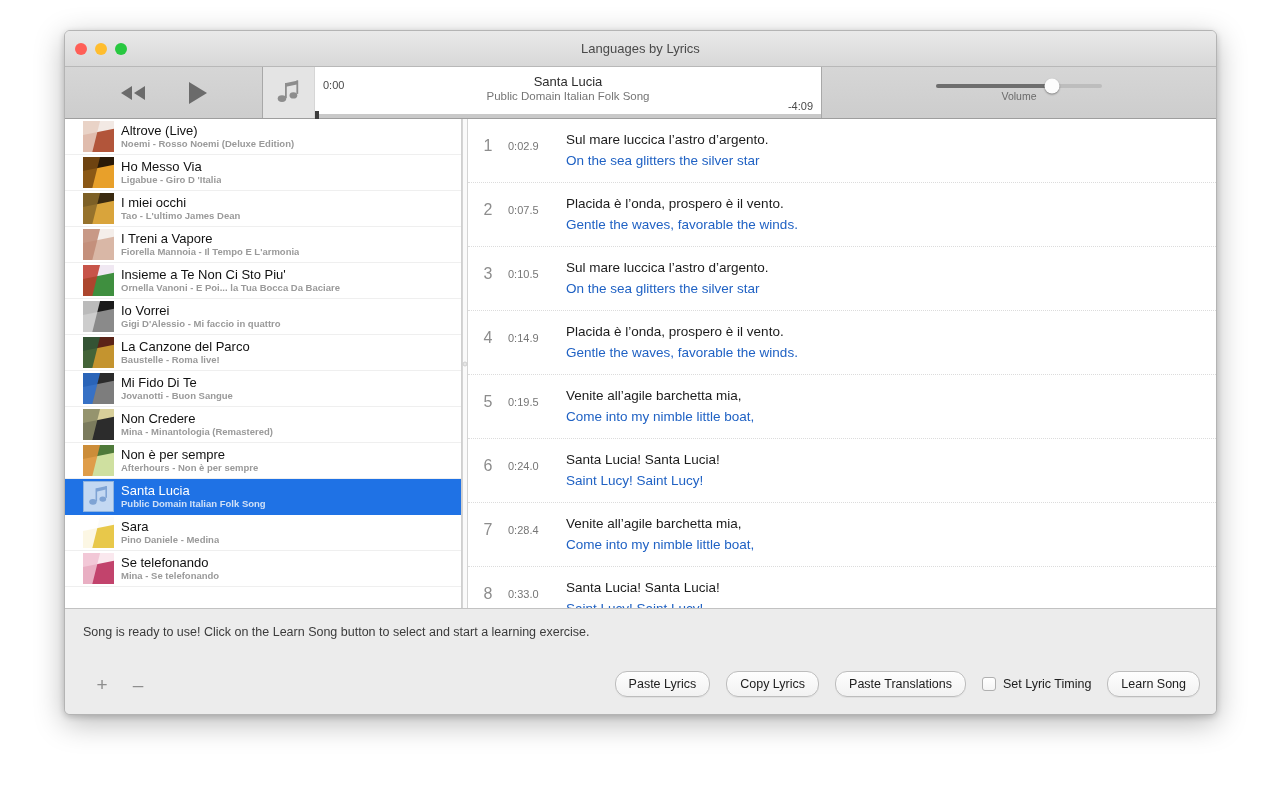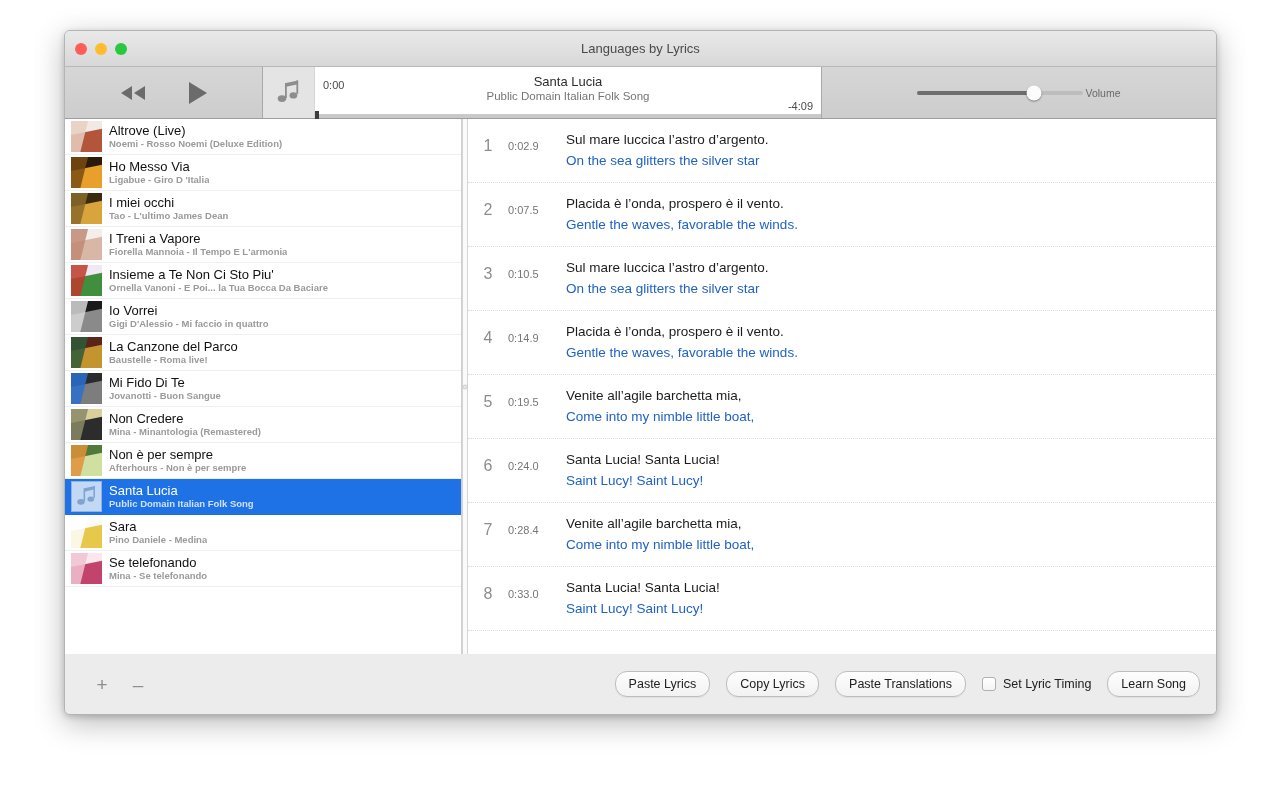--- a/index.html
+++ b/index.html
@@ -115,21 +115,21 @@
   }
   .scrub-knob {
     position: absolute;
     left: 0; bottom: -2px;
     width: 4px; height: 9px;
     background: #3c3c3c;
   }
   .volume-zone {
     flex: 1;
     display: flex;
-    flex-direction: row;
+    flex-direction: column;
     align-items: center;
     justify-content: center;
     gap: 2px;
   }
   .vol-track {
     position: relative;
     width: 166px; height: 4px;
     background: #bdbdbd;
     border-radius: 2px;
   }
@@ -164,21 +164,21 @@
     width: 397px;
     background: #ffffff;
     border-right: 1px solid #cfcfcf;
     overflow: hidden;
     position: relative;
   }
   .song-row {
     display: flex;
     align-items: center;
     height: 36px;
-    padding: 0 6px 0 6px;
+    padding: 0 6px 0 18px;
     border-bottom: 1px solid #efefef;
     gap: 7px;
   }
   .song-row.selected { background: #1f72e5; border-bottom-color: #1f72e5; }
   .art {
     width: 31px; height: 31px;
     flex: 0 0 31px;
     background: #ddd;
     position: relative;
     overflow: hidden;
@@ -592,20 +592,23 @@
           <div class="ly-num">8</div>
           <div class="ly-time">0:33.0</div>
           <div class="ly-text">
             <div class="ly-orig">Santa Lucia! Santa Lucia!</div>
             <div class="ly-trans">Saint Lucy! Saint Lucy!</div>
           </div>
         </div>
       </div>
   </div>
 
+  <div class="status-bar">
+    <div class="status-text">Song is ready to use! Click on the Learn Song button to select and start a learning exercise.</div>
+  </div>
 
   <div class="footer">
     <div class="addrem">
       <div class="plusminus">+</div>
       <div class="plusminus">–</div>
     </div>
     <div class="footer-spacer"></div>
     <div class="btn-group">
       <button class="btn">Paste Lyrics</button>
       <button class="btn">Copy Lyrics</button>

